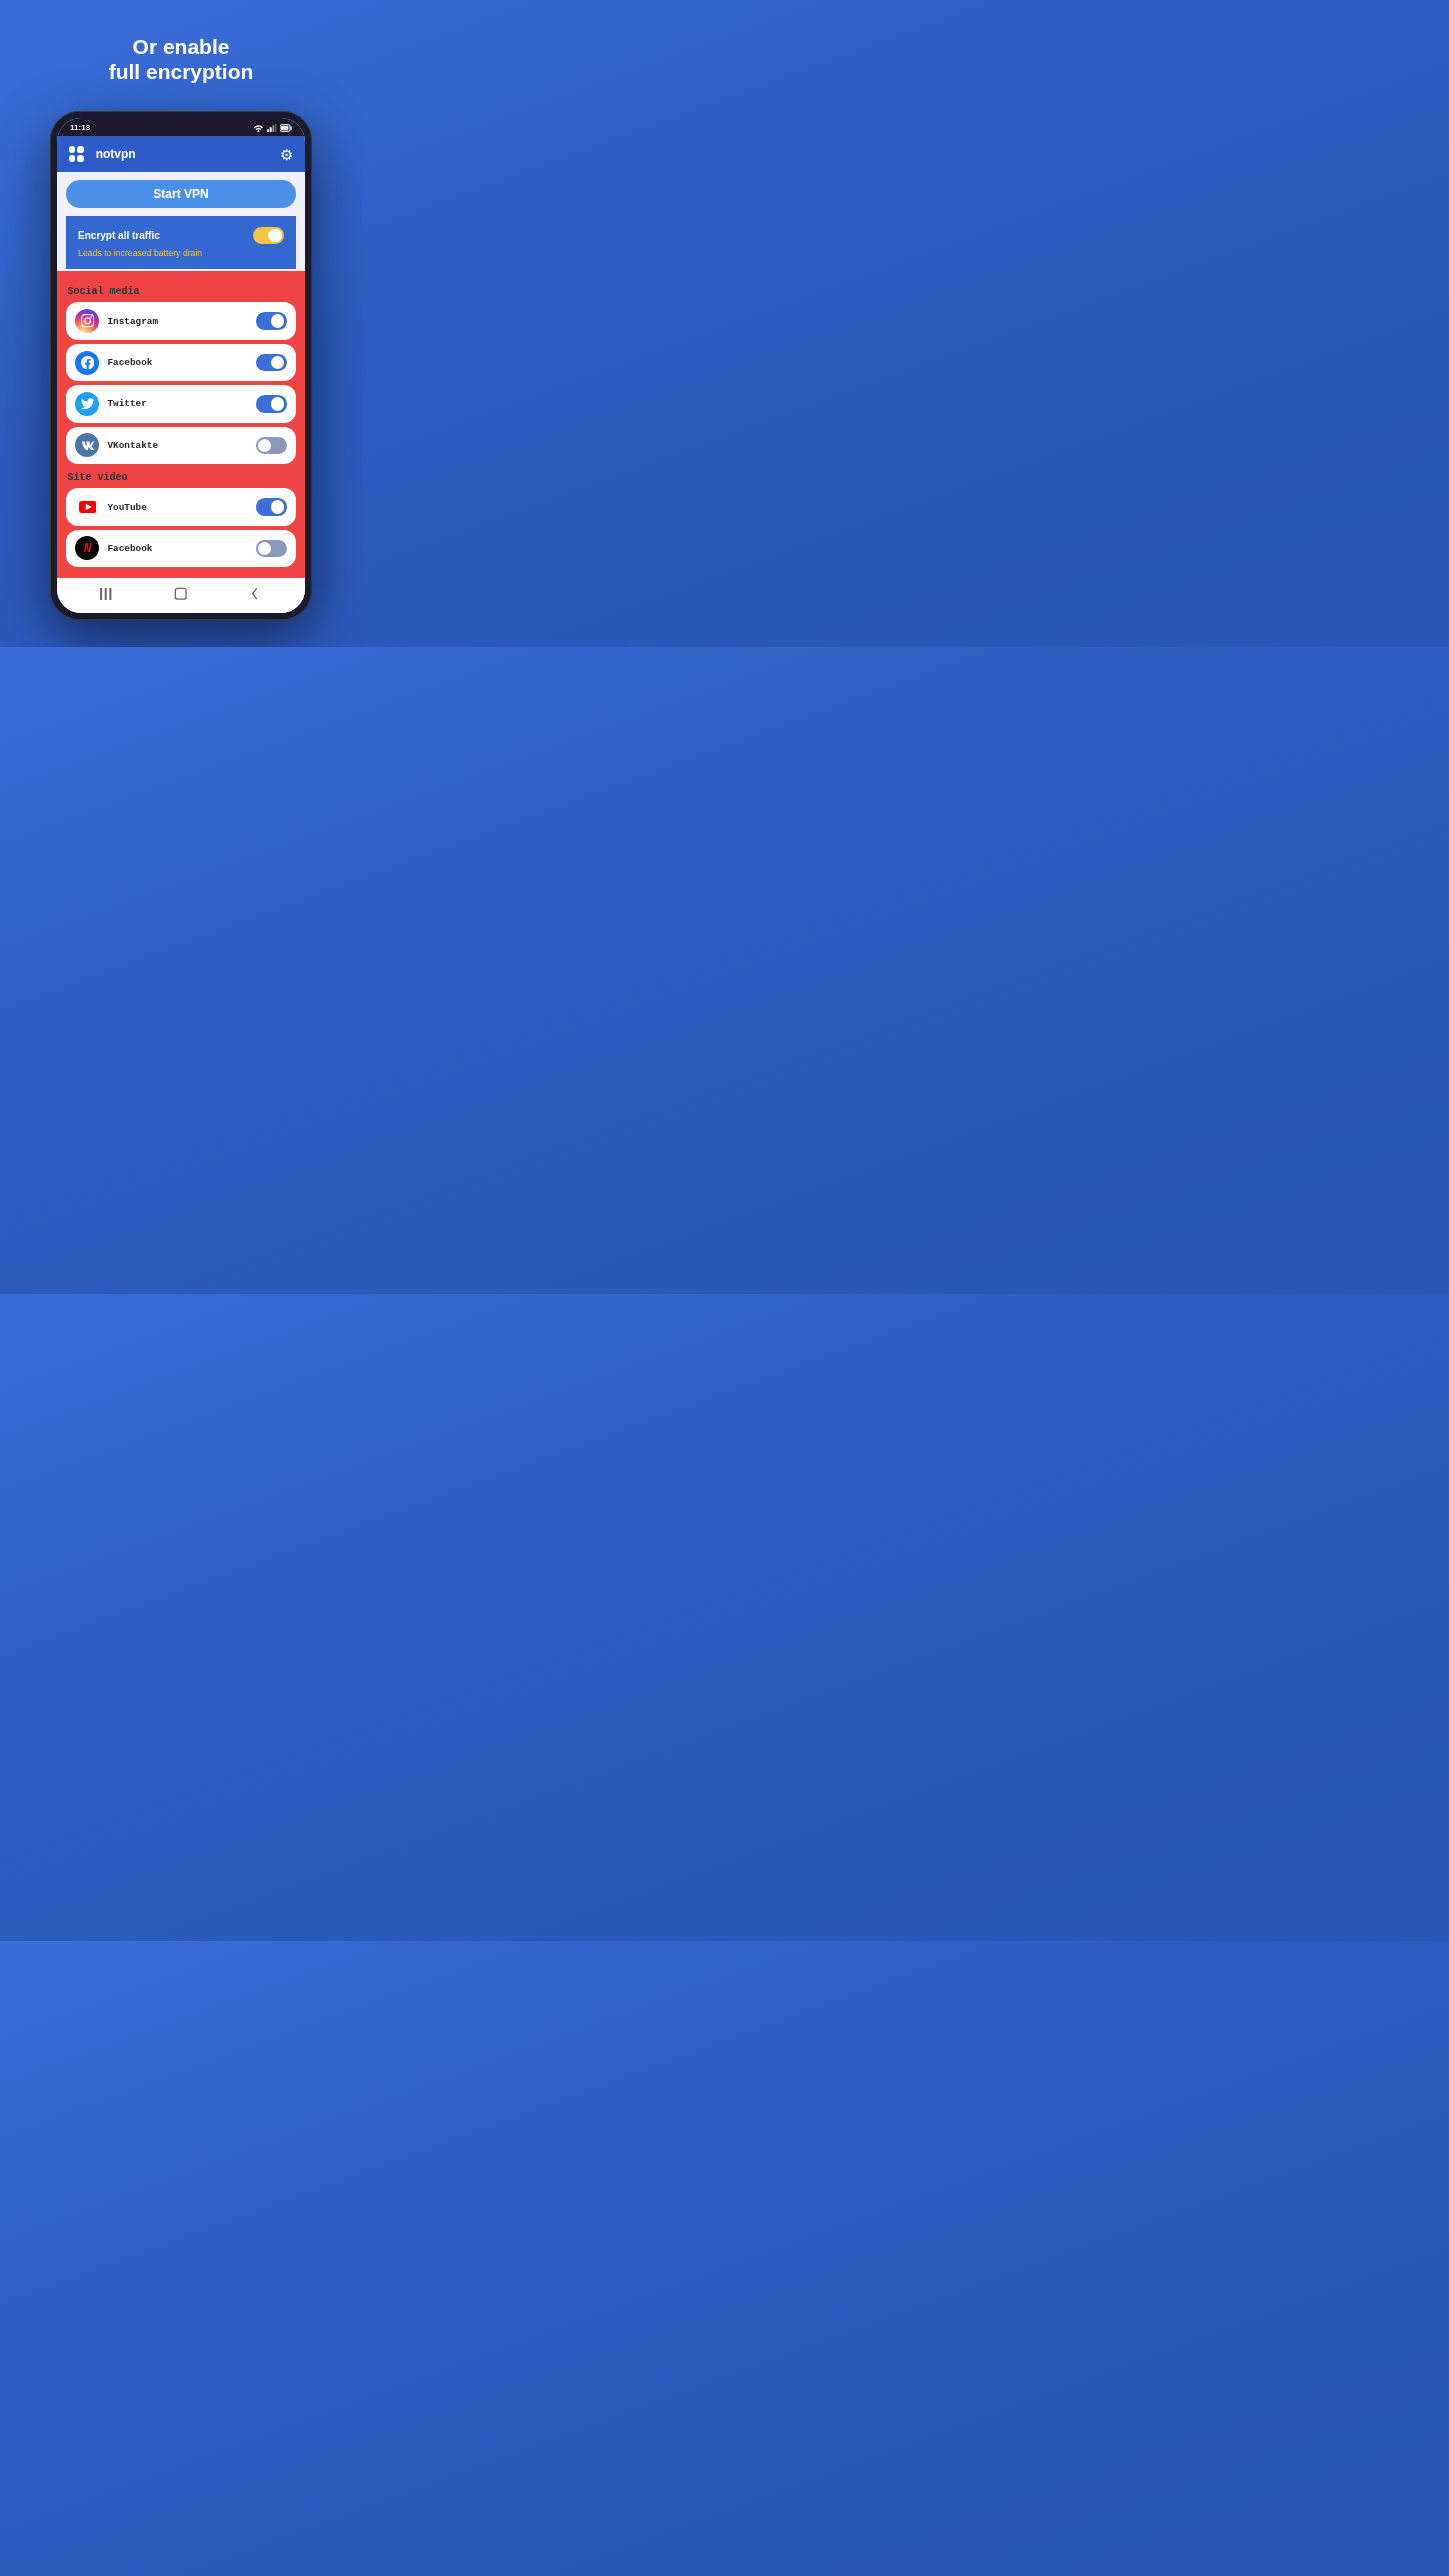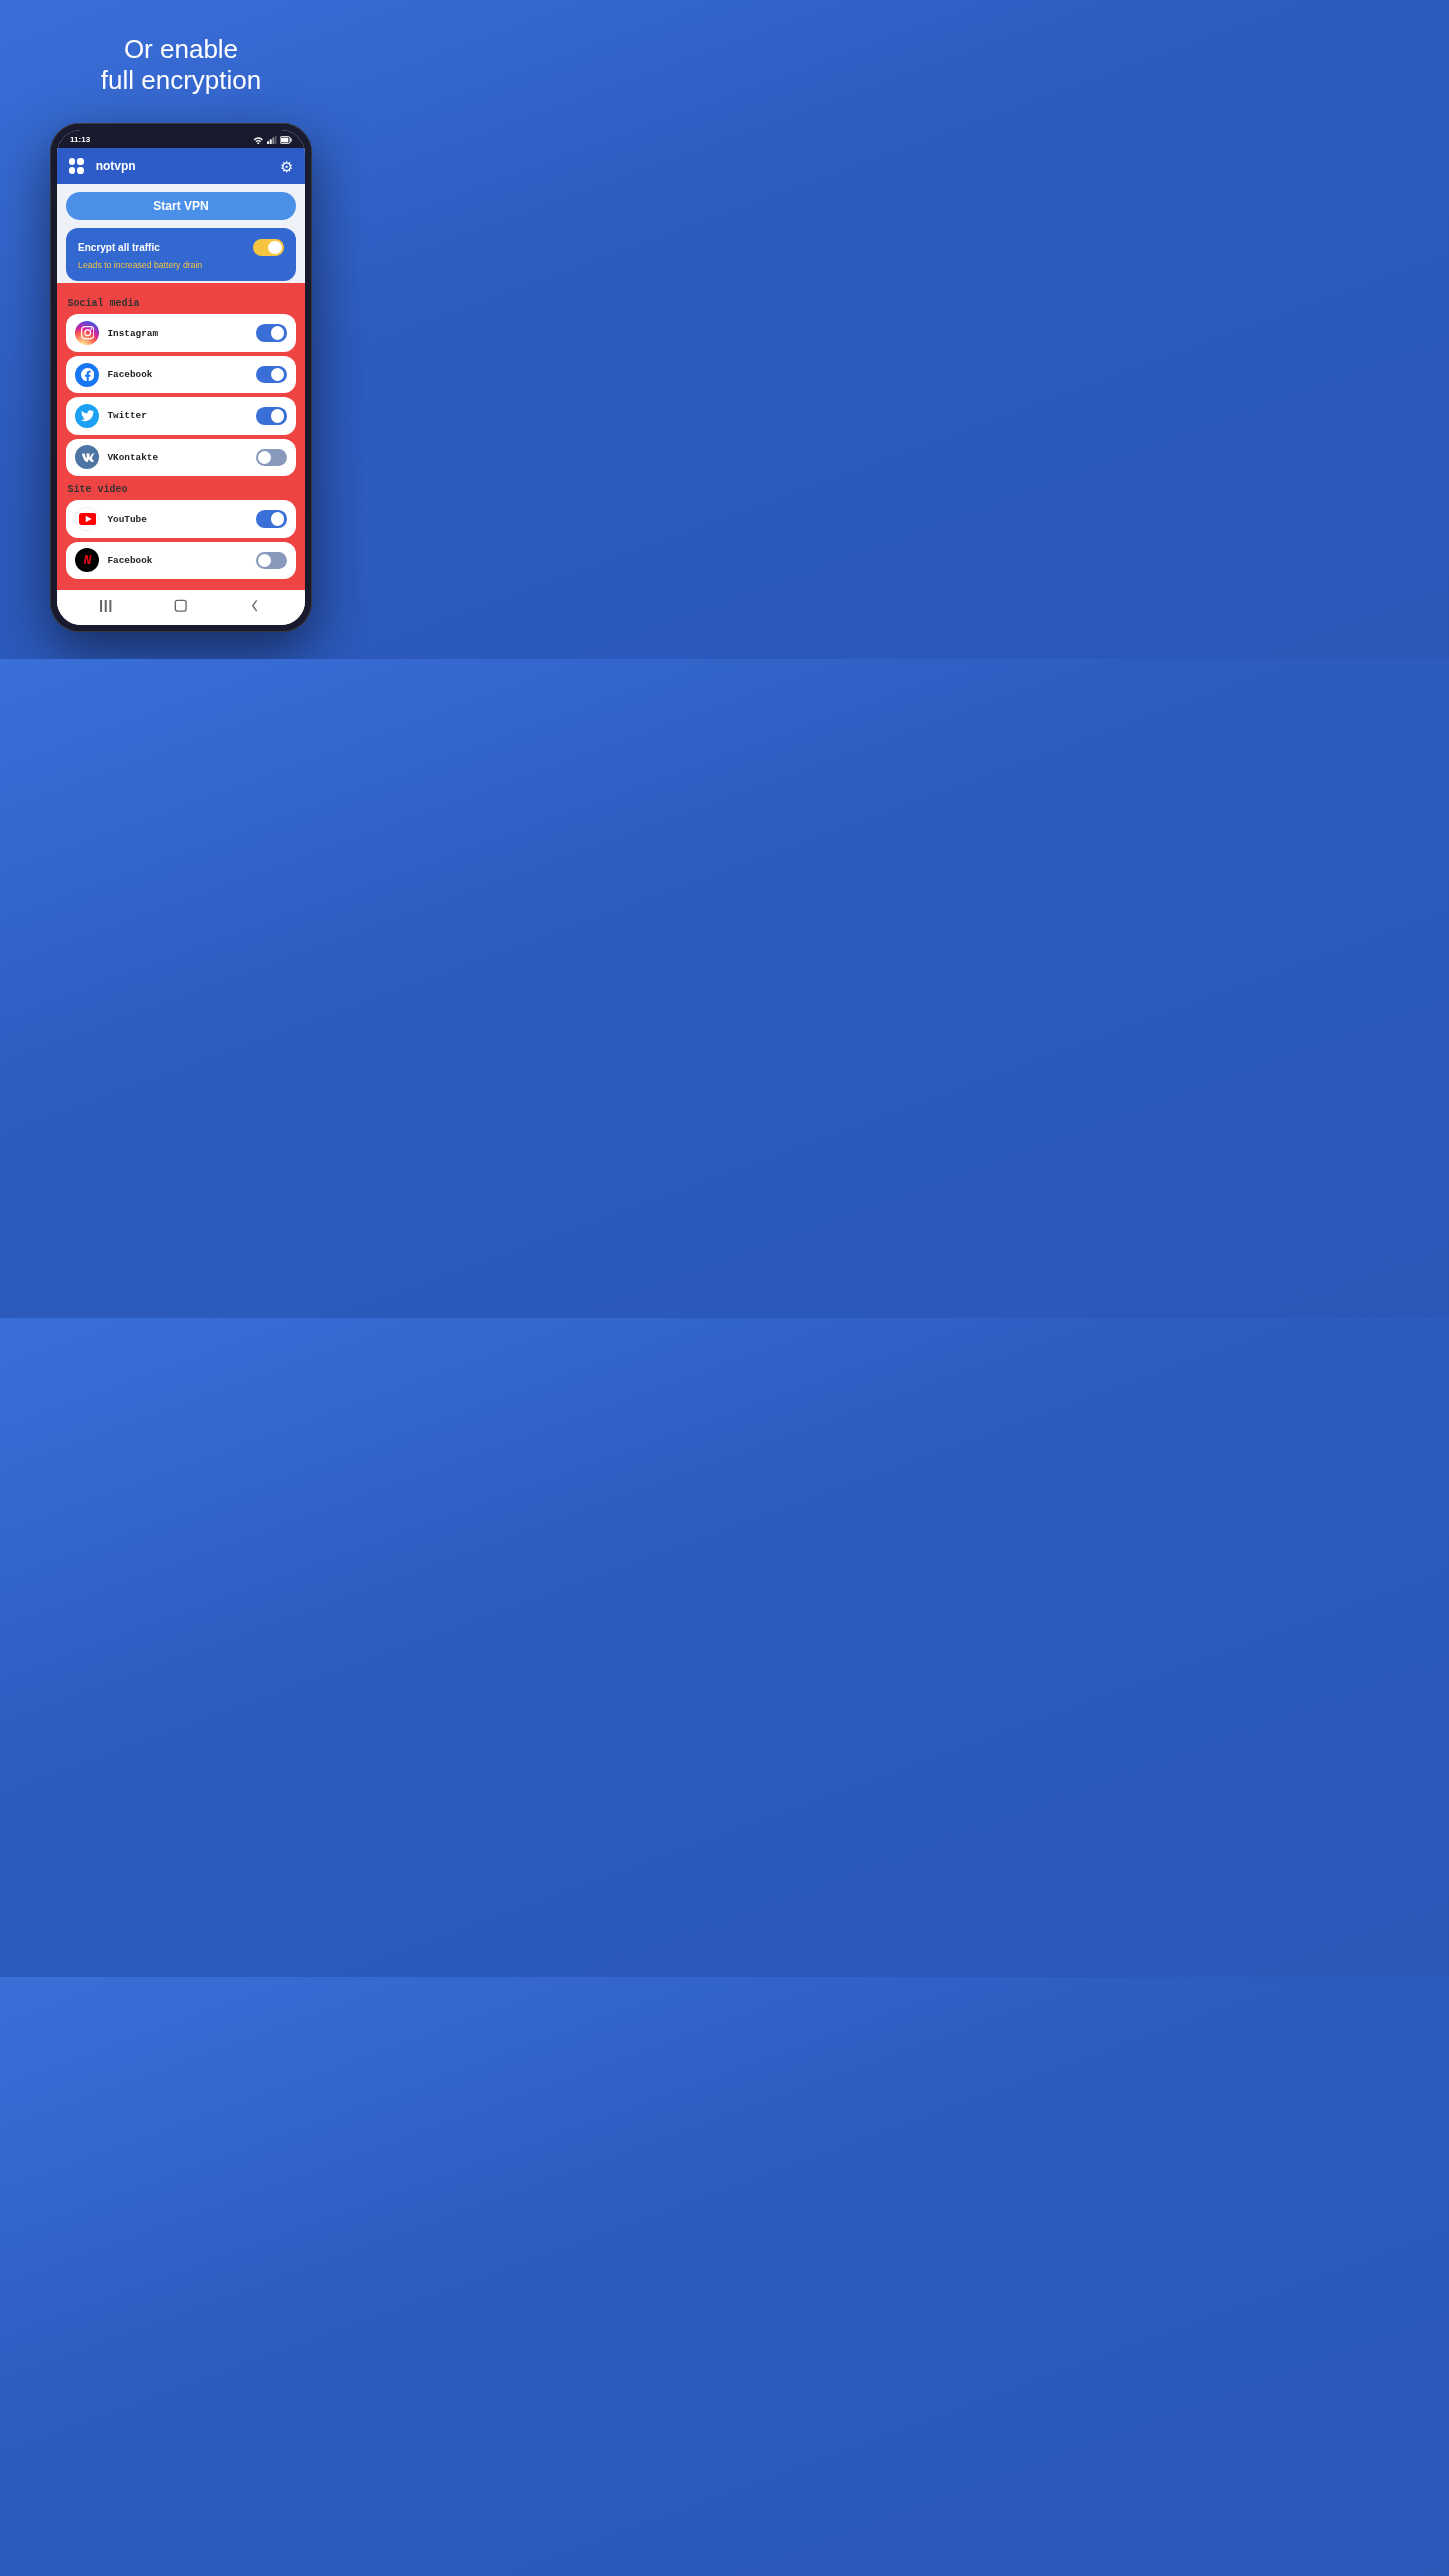--- a/index.html
+++ b/index.html
@@ -11,22 +11,22 @@
       display: flex;
       flex-direction: column;
       align-items: center;
       font-family: 'Segoe UI', Arial, sans-serif;
       padding: 27px 13.4px 27px;
     }
 
     .headline {
       color: white;
       text-align: center;
-      font-size: 26px;
-      font-weight: 400;
+      font-size: 21px;
+      font-weight: 700;
       line-height: 1.2;
       margin-bottom: 27px;
       margin-top: 6.7px;
     }
 
     
     .phone-shell {
       width: 262px;
       background: #1a1a2e;
       border-radius: 29.5px;
@@ -130,21 +130,21 @@
       padding: 7px;
       margin: 8px 9.4px;
       border-radius: 16px;
       cursor: pointer;
     }
 
     
     .encrypt-card {
       background: #3368d0;
       margin: 0 9.4px 2.7px;
-      border-radius: 12px;
+      border-radius: 0;
       padding: 10.7px 12px;
     }
 
     .encrypt-row {
       display: flex;
       justify-content: space-between;
       align-items: center;
       margin-bottom: 4px;
     }
 

